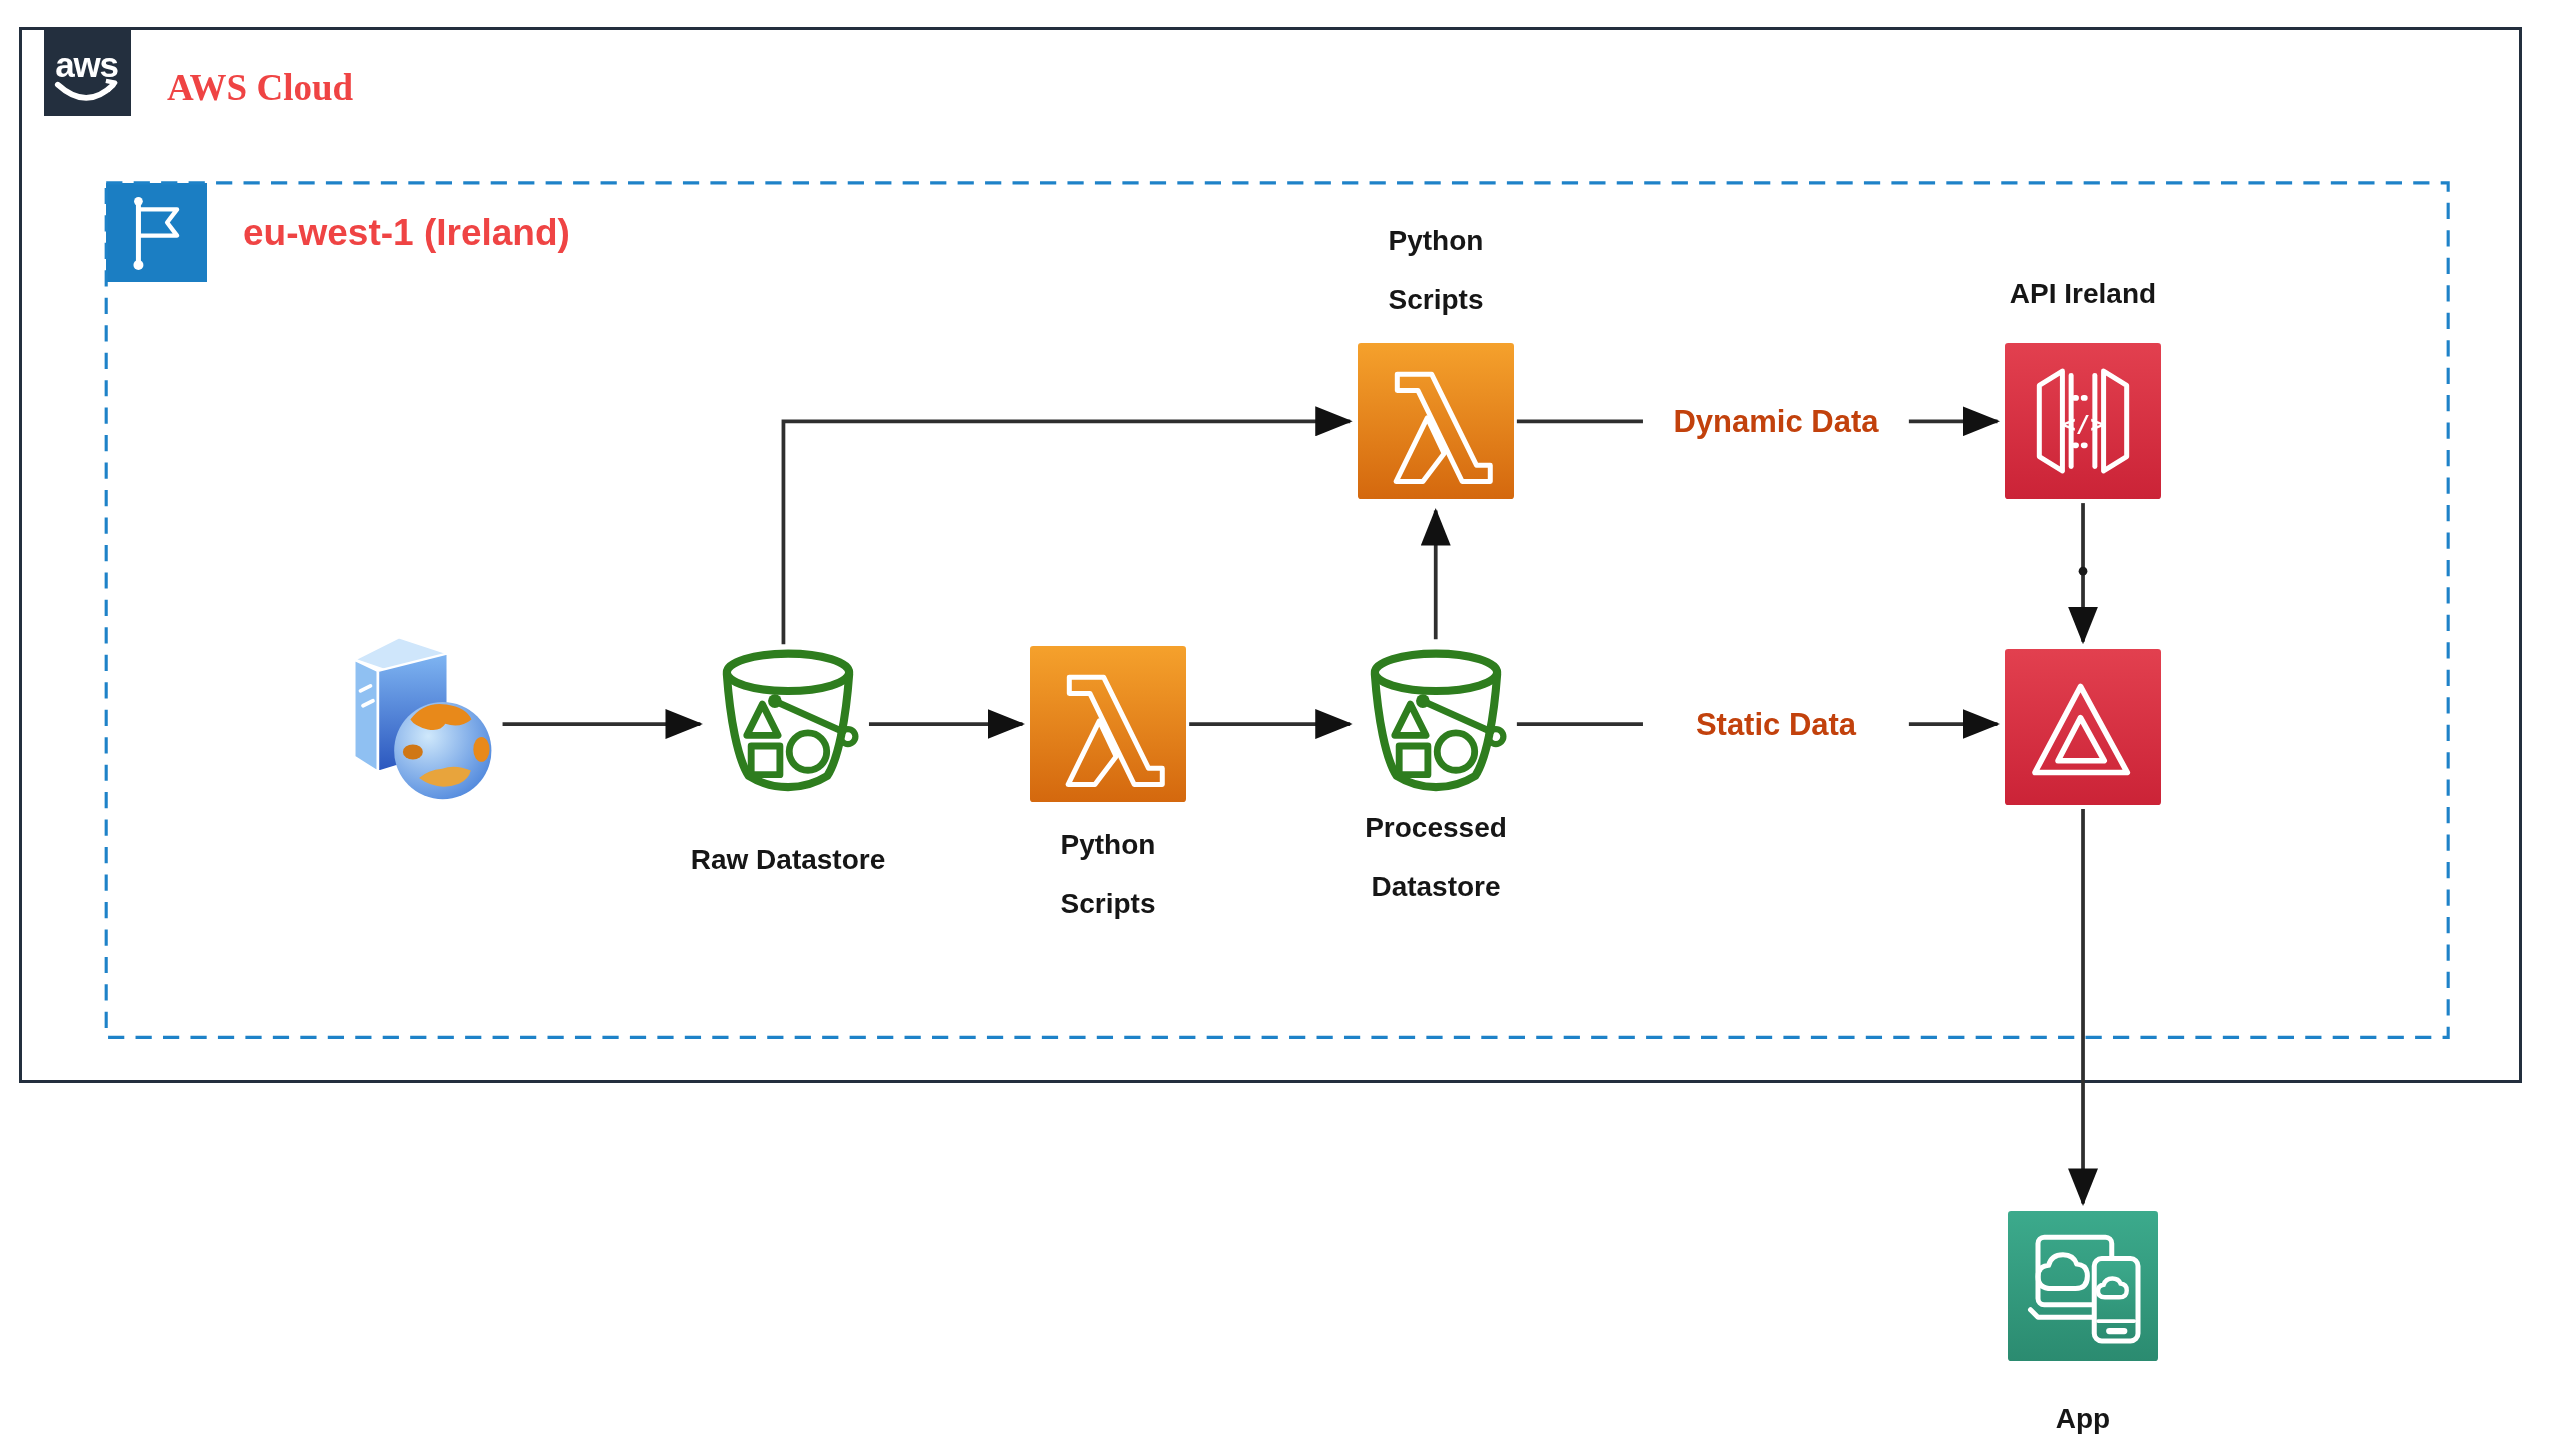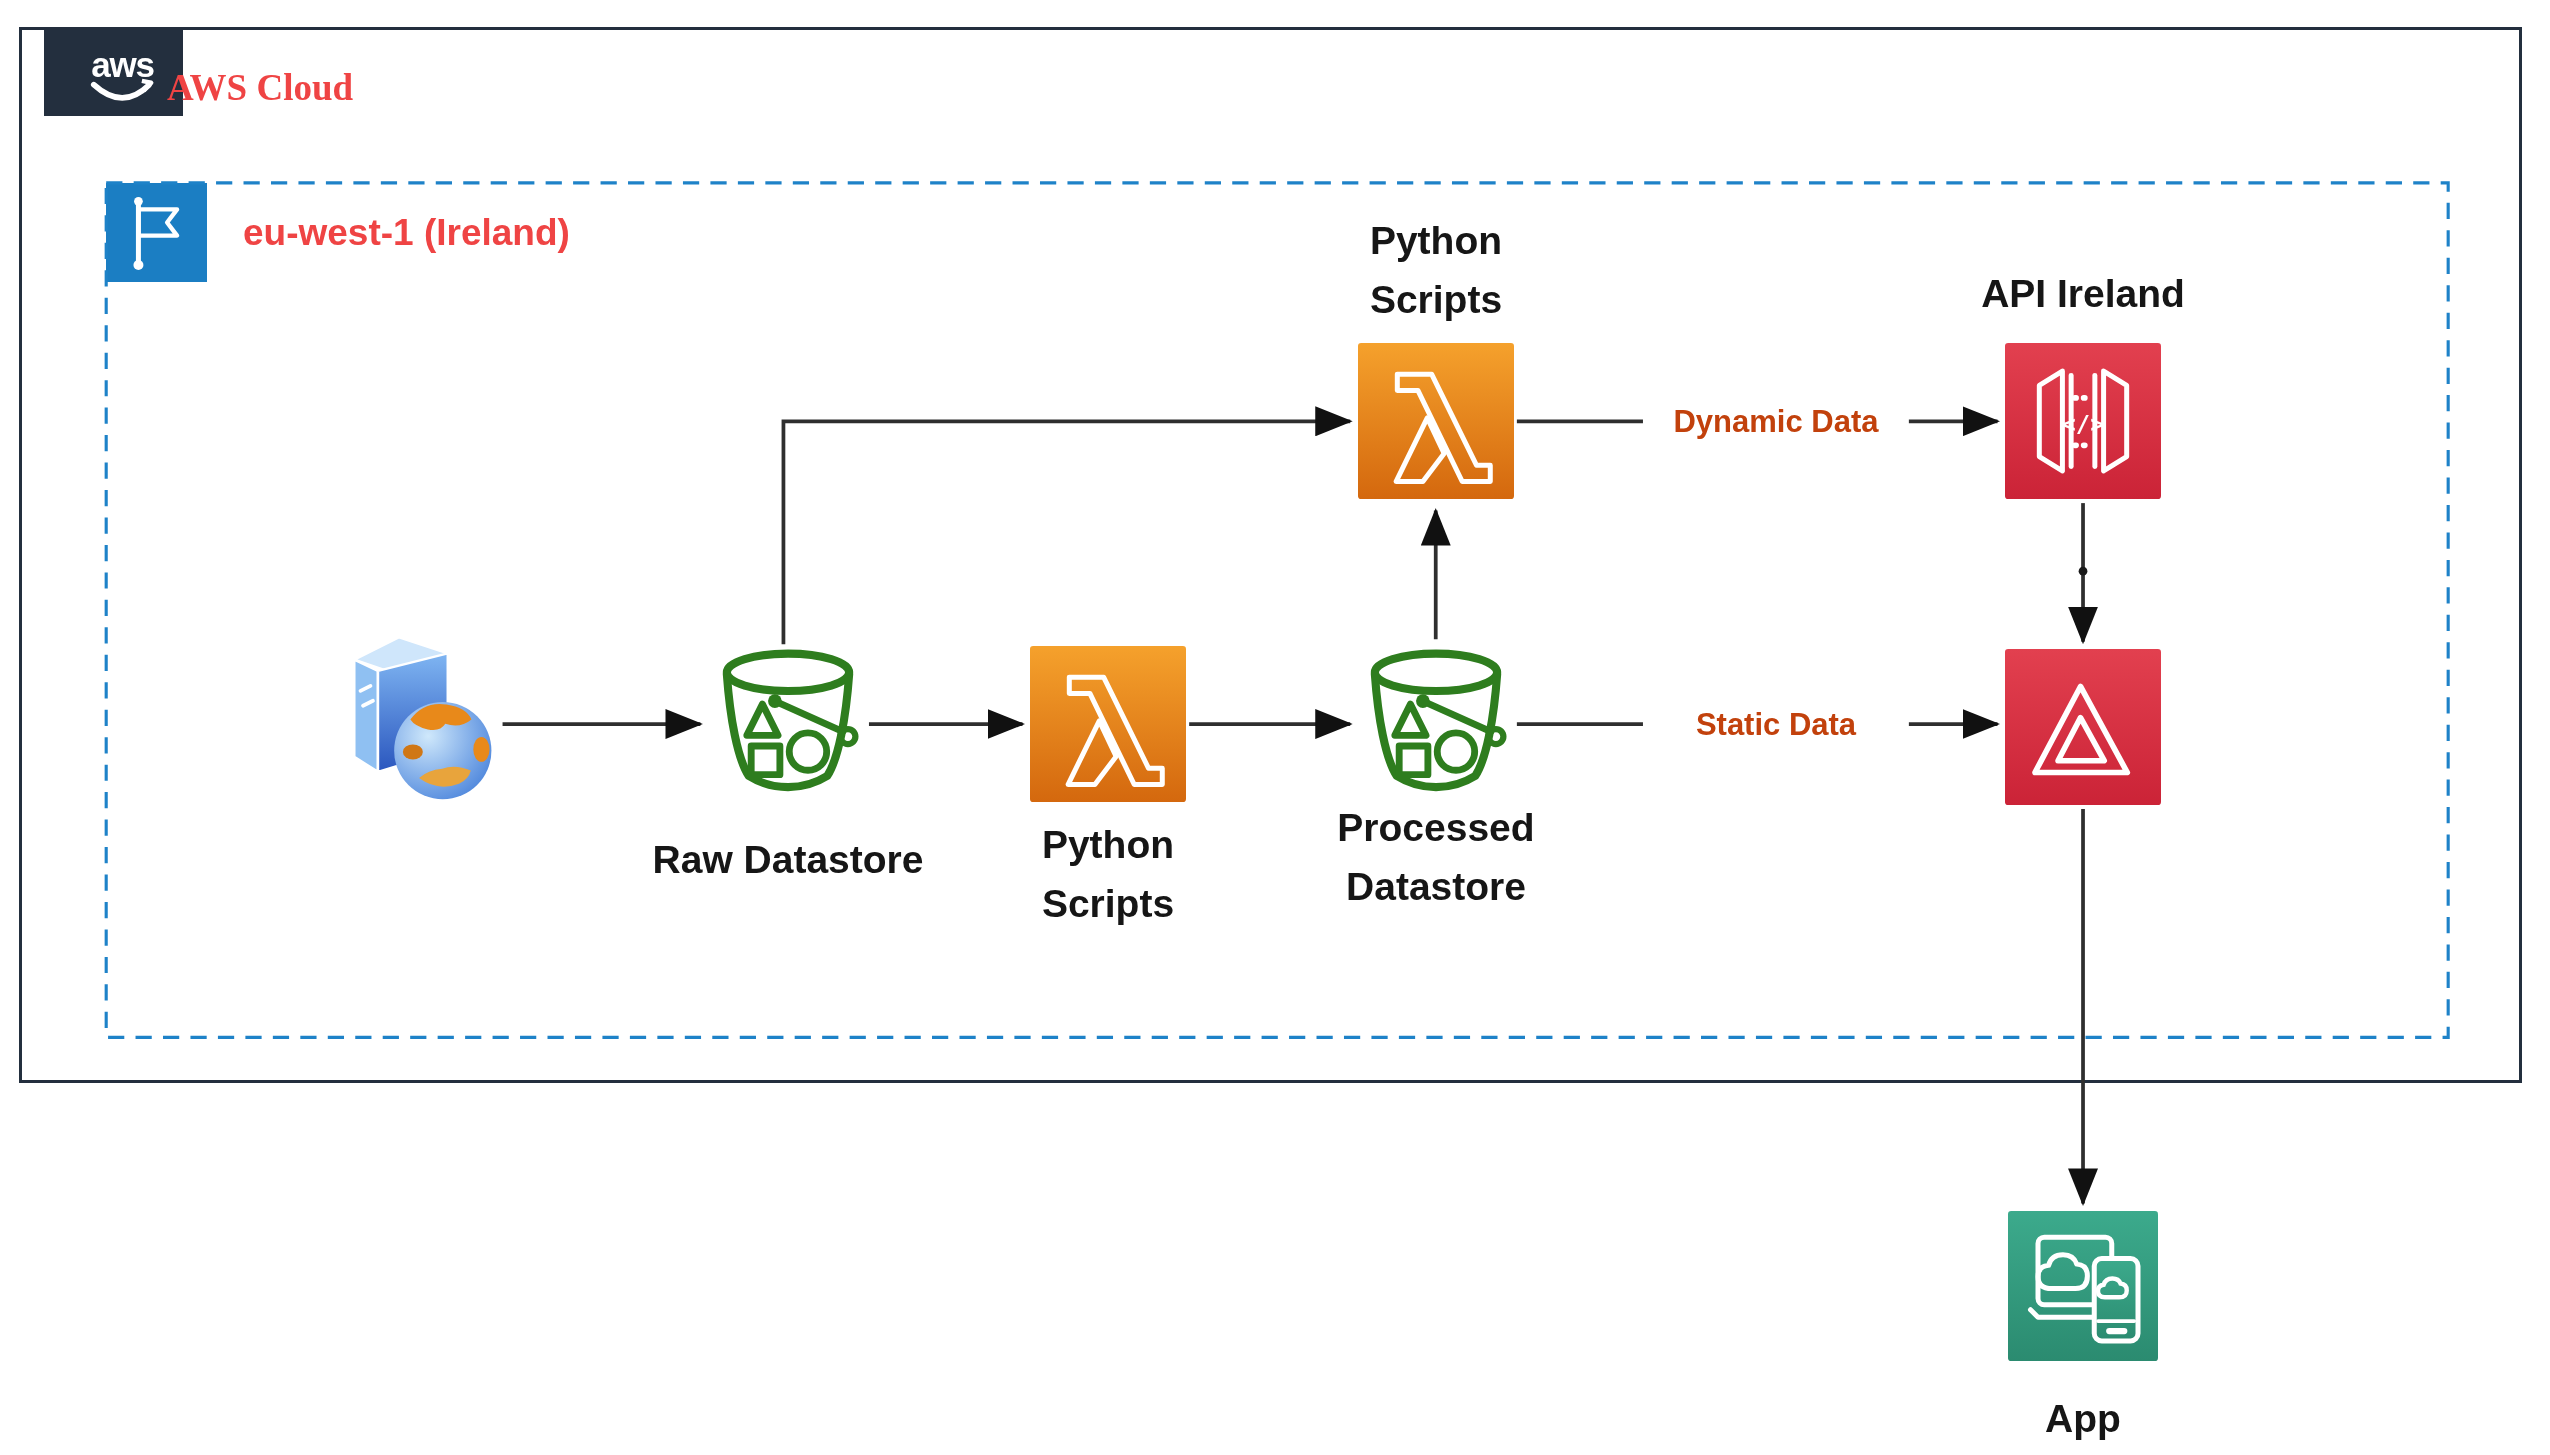--- a/index.html
+++ b/index.html
@@ -8,38 +8,38 @@
     font-family:"Liberation Sans", sans-serif;
     position:relative;
   }
   .canvas{position:absolute;left:0;top:0;width:2550px;height:1455px;}
   .abs{position:absolute;}
   
   .outer-box{
     left:19px;top:27px;width:2503px;height:1056px;
     border:3.7px solid #232F3E;background:transparent;box-sizing:border-box;
   }
-  .aws-logo{left:44px;top:27px;width:103px;height:89px;background:#232F3E;padding-left:36px;}
+  .aws-logo{left:44px;top:27px;width:87px;height:89px;background:#232F3E;}
   .outer-title{
     left:167px;top:58px;height:59px;line-height:59px;
     font-size:37px;font-weight:bold;color:#ef4444;white-space:nowrap;font-family:Liberation Serif, serif;
   }
   .flag-box{left:106px;top:183px;width:101px;height:99px;background:#1B7EC3;}
   .region-title{
     left:243px;top:203px;height:59px;line-height:59px;
     font-size:37px;font-weight:bold;color:#ef4444;white-space:nowrap;
   }
   
   svg.wires{left:0;top:0;width:2550px;height:1455px;pointer-events:none;}
   .wire{stroke:#2F2F2F;stroke-width:6;fill:none;}
   
   .node{display:block;}
   
   .lbl{
-    font-size:39px;font-weight:bold;color:#161616;text-align:center;
+    font-size:28px;font-weight:bold;color:#161616;text-align:center;
     line-height:59px;white-space:nowrap;transform:translateX(-50%);
   }
   .edge-lbl{
     font-size:31px;font-weight:bold;color:#c2410c;text-align:right;
     line-height:59px;white-space:nowrap;transform:translateX(-50%);
     background:#ffffff;padding:0 6.2px;
   }
   .defs-holder{position:absolute;width:0;height:0;left:0;top:0;}
 </style>
 </head>

